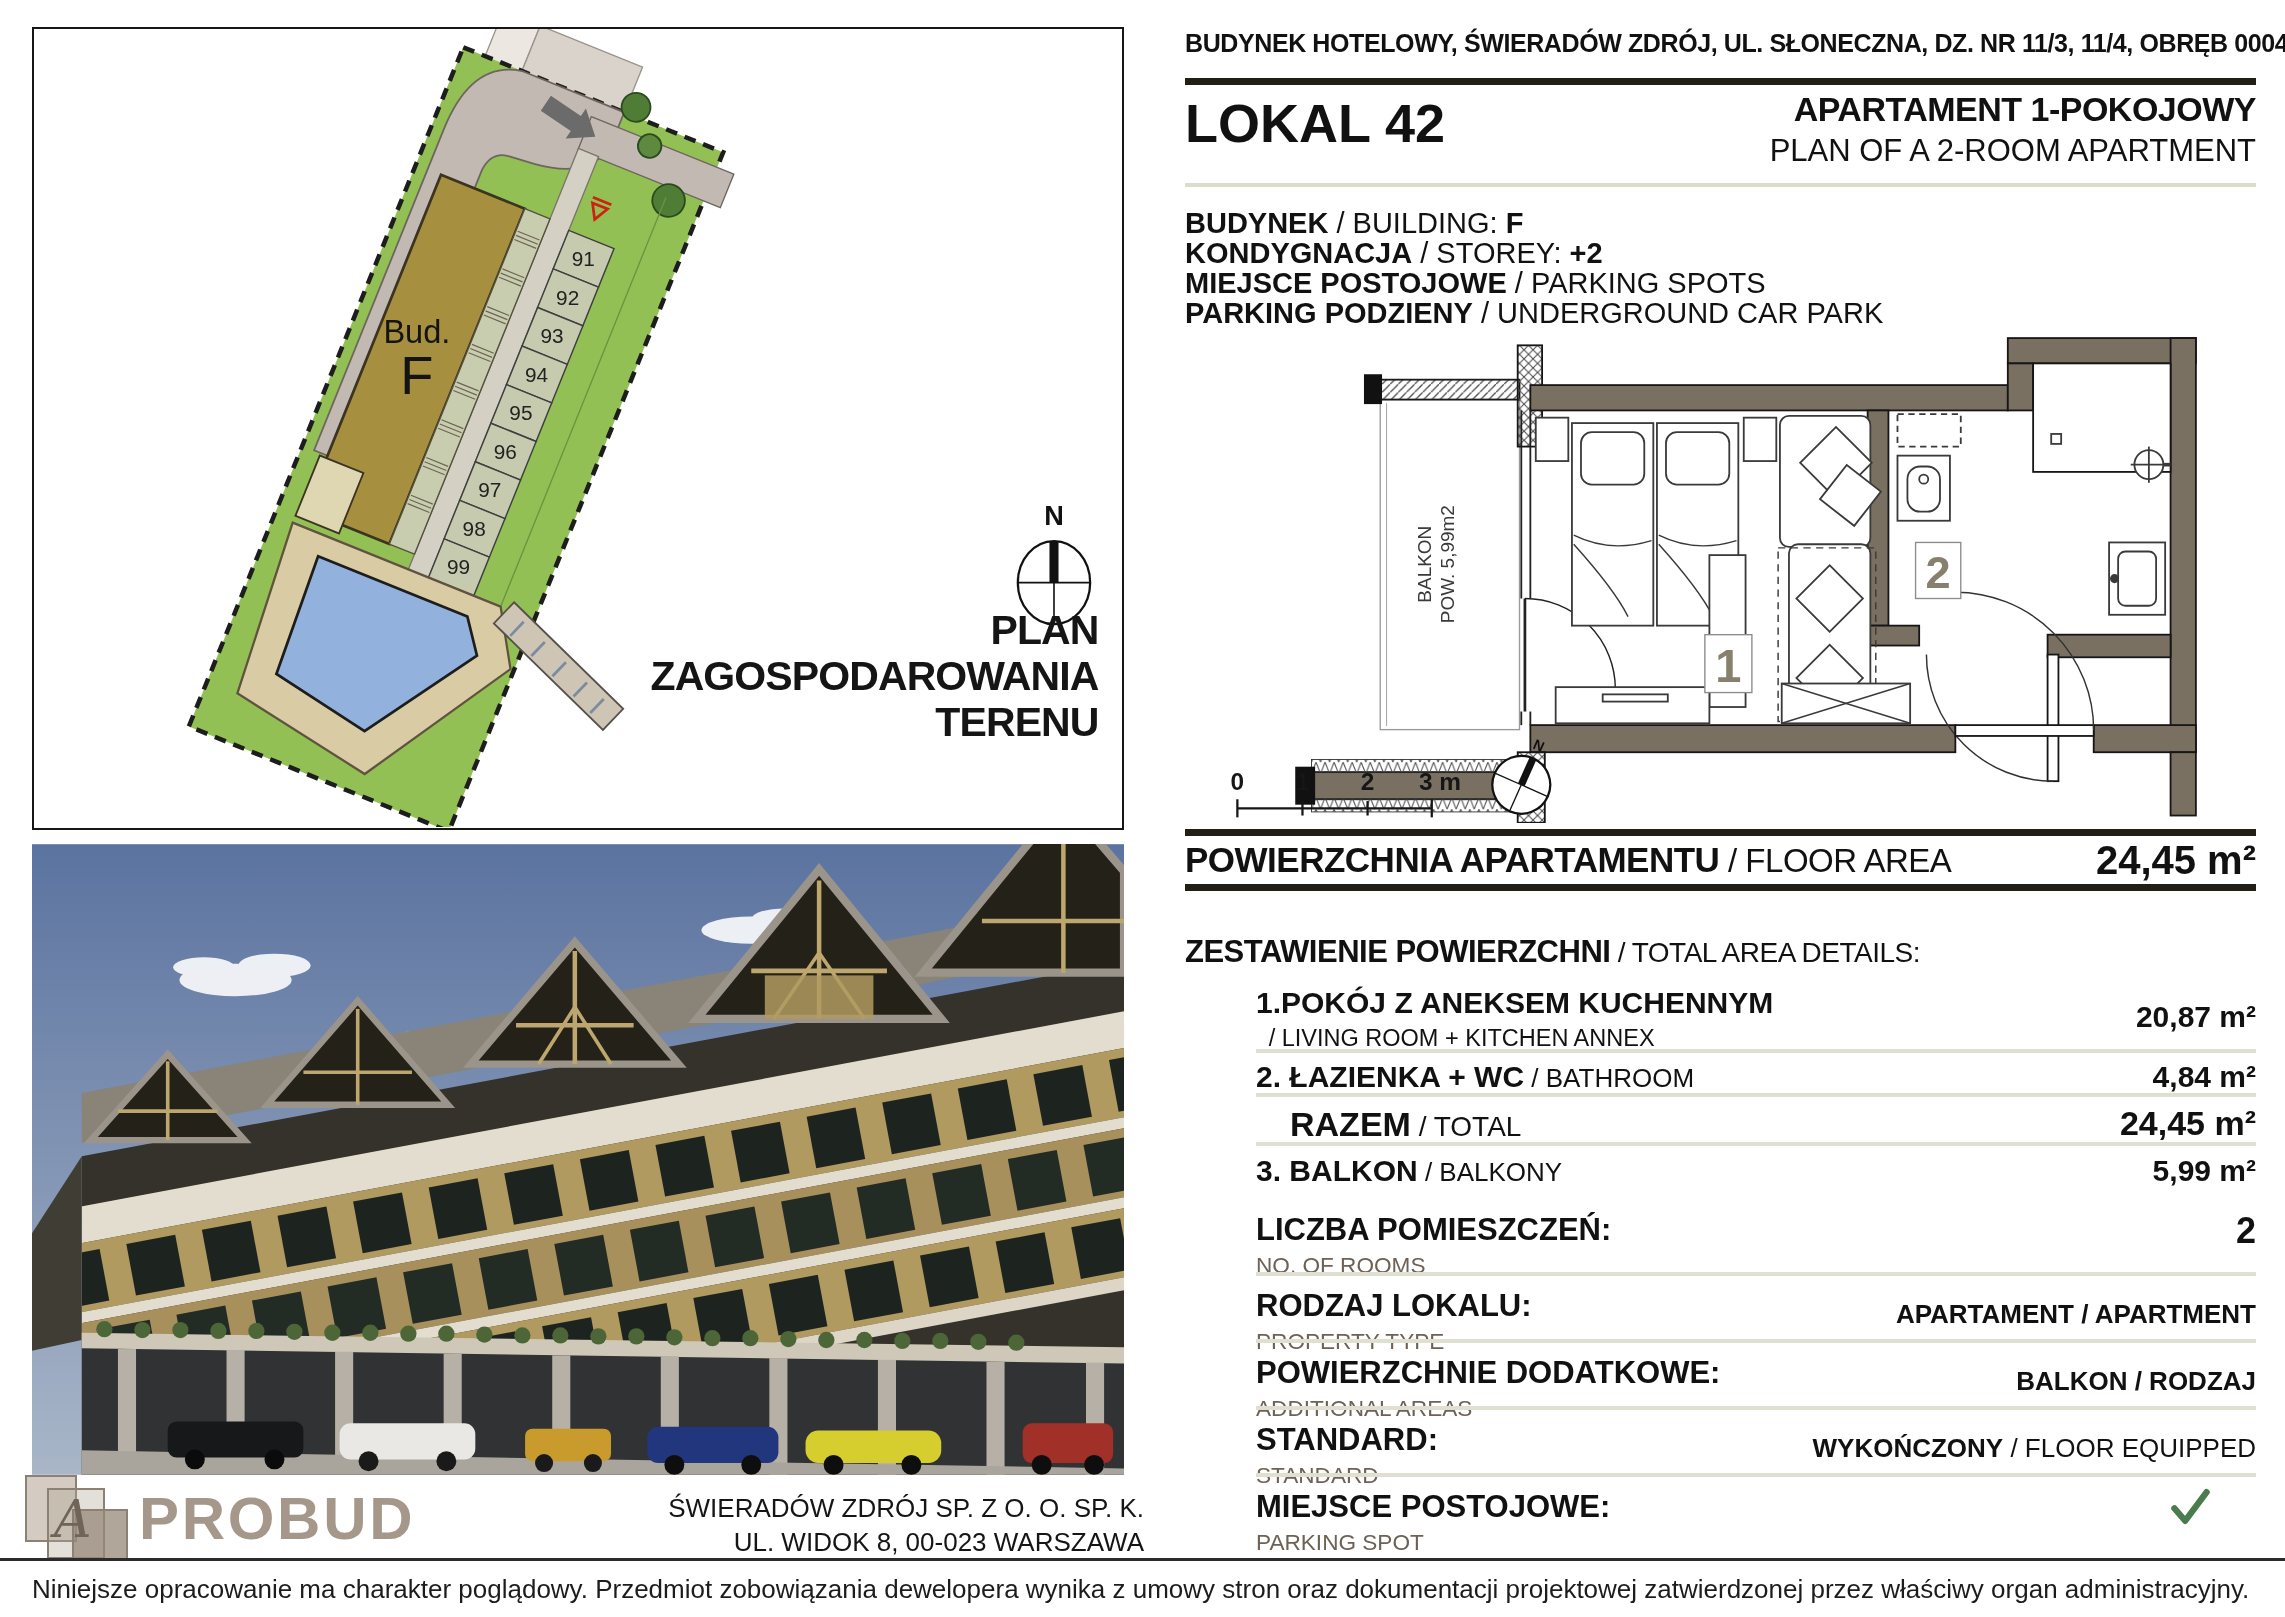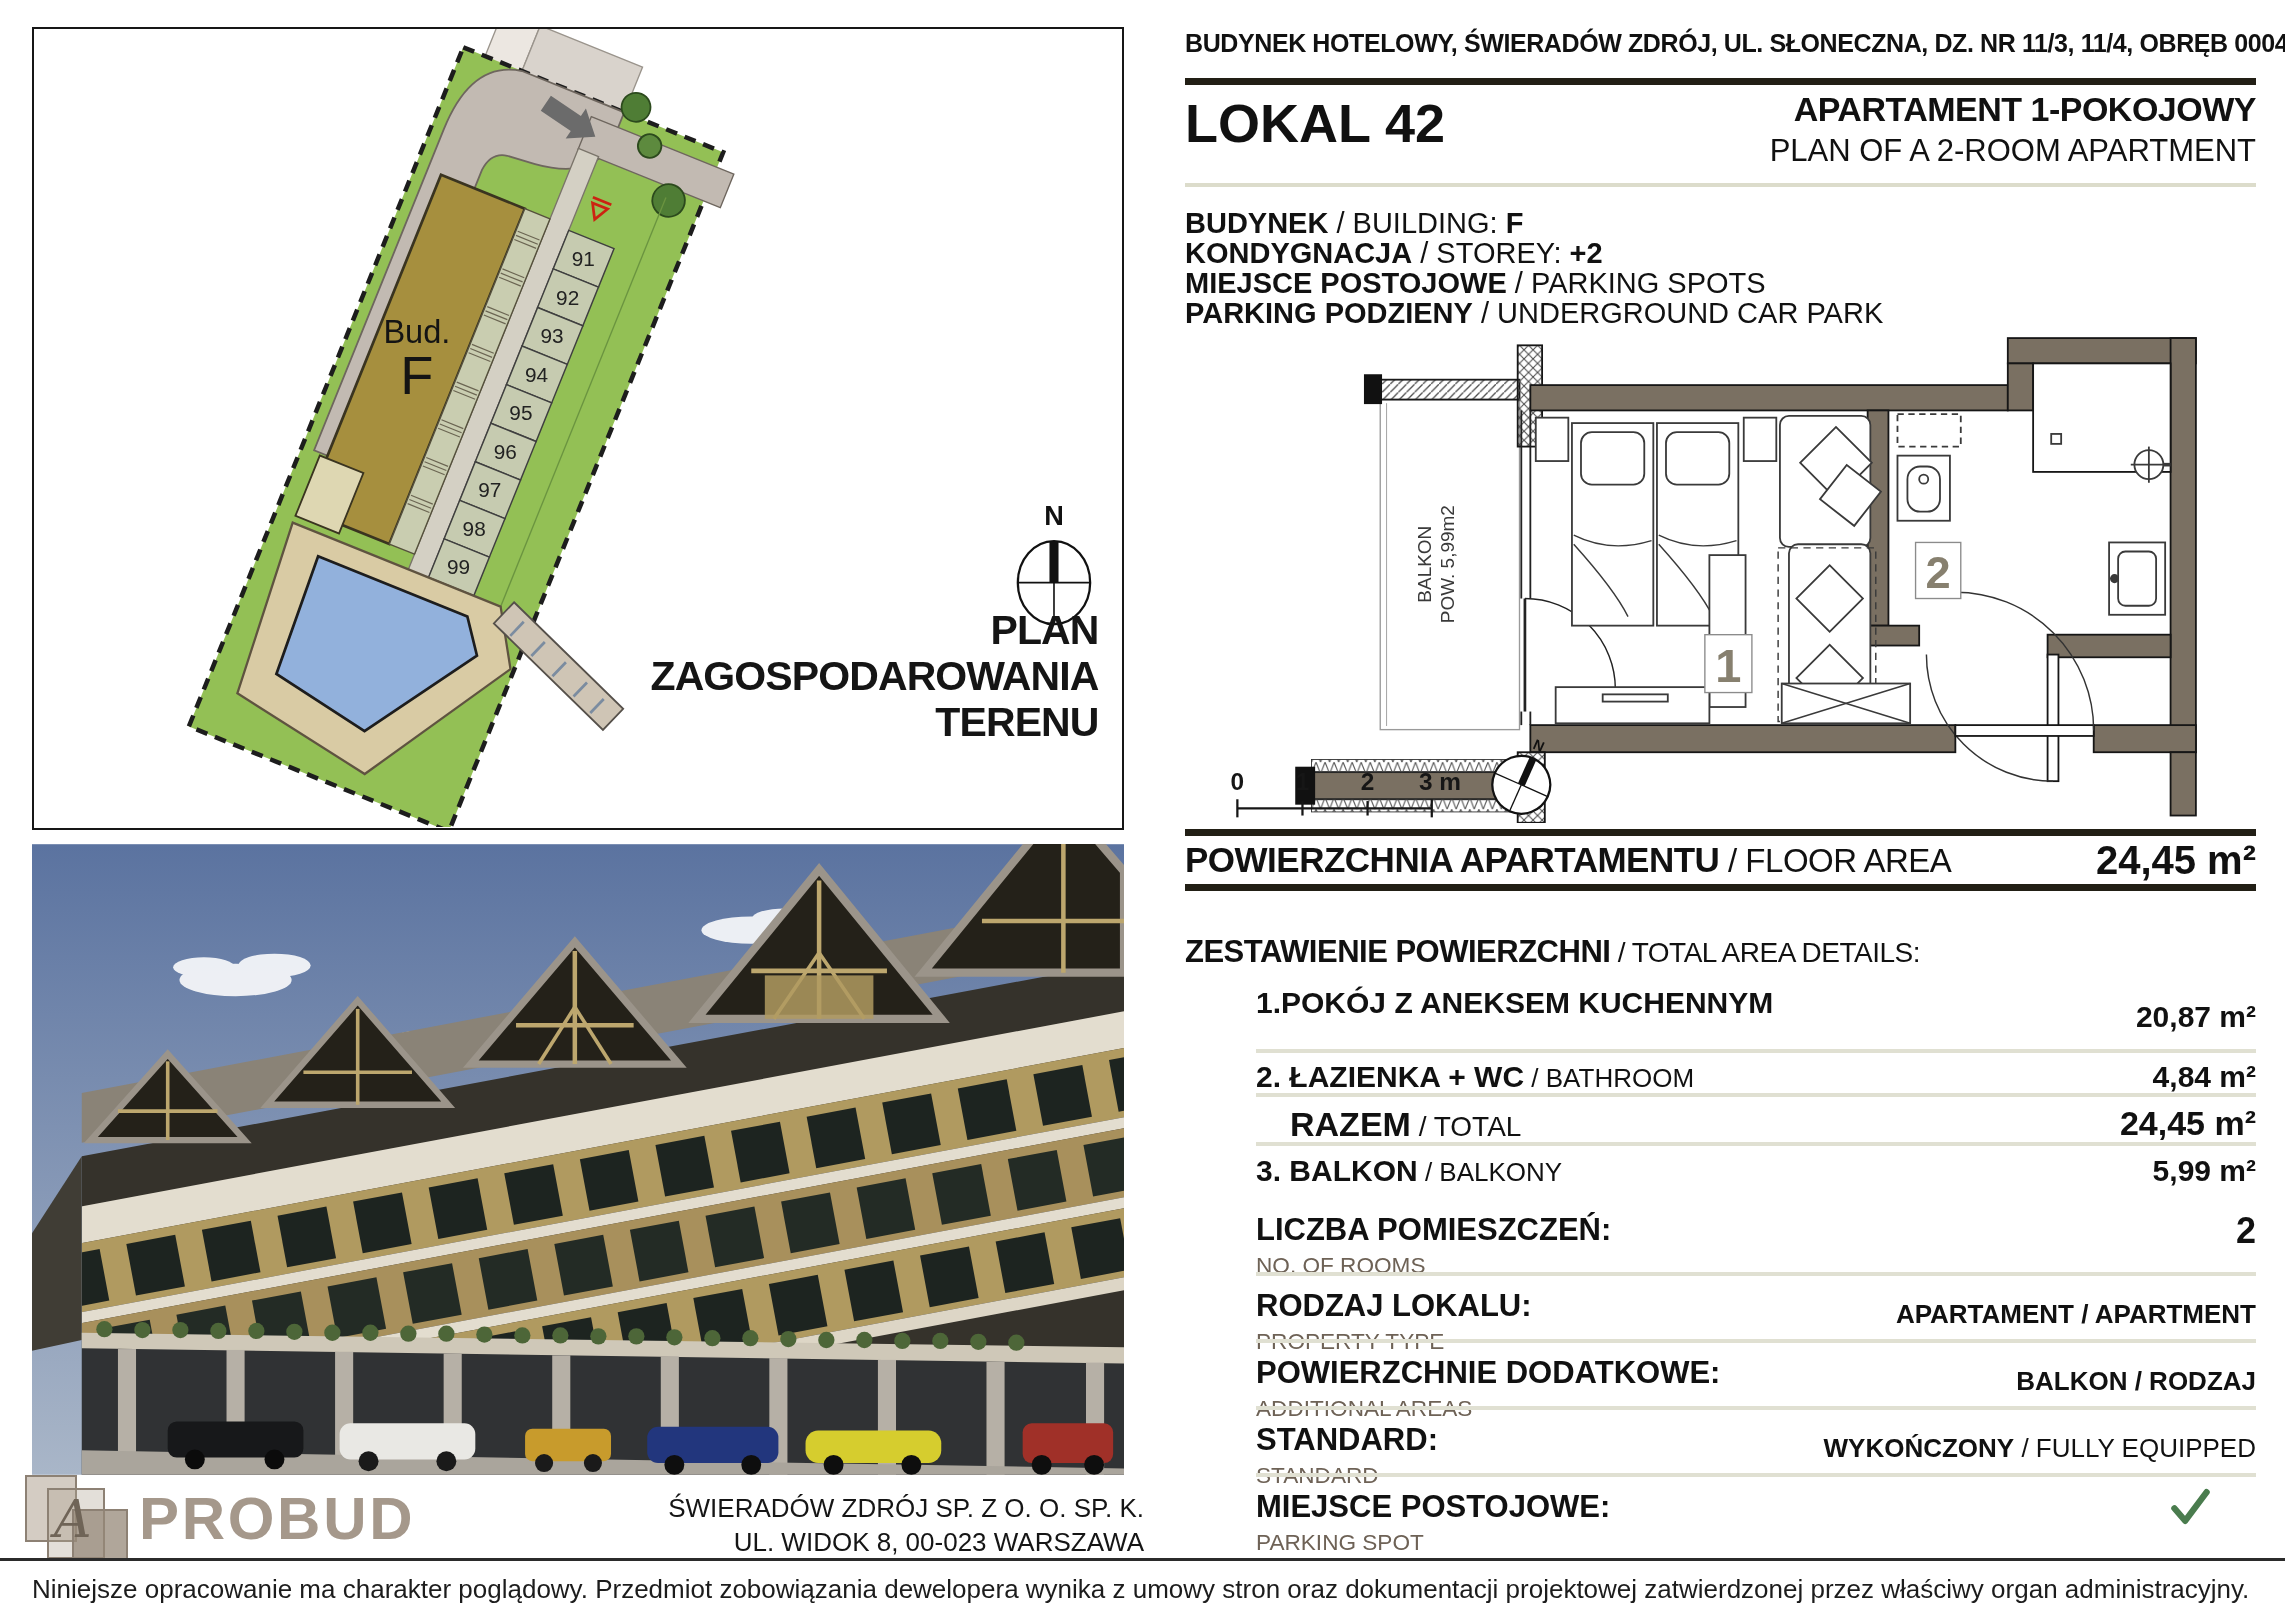--- a/index.html
+++ b/index.html
@@ -544,20 +544,21 @@
     <div class="lbl"><span>POWIERZCHNIA APARTAMENTU</span><span class="en"> / FLOOR AREA</span></div>
     <div class="val">24,45 m²</div>
   </div>
 
   <div class="rc zest">
     <span>ZESTAWIENIE POWIERZCHNI</span><span class="en"> / TOTAL AREA DETAILS:</span>
   </div>
 
   <div class="row" style="top:986px;">
     <div class="pl">1.POKÓJ Z ANEKSEM KUCHENNYM</div>
+    <div class="sub">/ LIVING ROOM + KITCHEN ANNEX</div>
   </div>
   <div class="rval" style="top:1000px;">20,87 m²</div>
   <div class="rsep" style="top:1049px;"></div>
 
   <div class="row" style="top:1060px;">
     <span class="pl">2. ŁAZIENKA + WC</span><span class="en"> / BATHROOM</span>
   </div>
   <div class="rval" style="top:1060px;">4,84 m²</div>
   <div class="rsep" style="top:1093px;"></div>
 
@@ -590,21 +591,21 @@
     <div class="plabel">POWIERZCHNIE DODATKOWE:</div>
       <div class="psub">ADDITIONAL AREAS</div>
   </div>
   <div class="pval" style="top:1366px;">BALKON / RODZAJ</div>
   <div class="rsep" style="top:1406px;"></div>
 
   <div class="row" style="top:1422px;">
     <div class="plabel">STANDARD:</div>
       <div class="psub">STANDARD</div>
   </div>
-  <div class="pval" style="top:1433px;"><span style="font-weight:bold;">WYKOŃCZONY</span><span style="font-weight:normal;"> / FULLY EQUIPPED</span></div>
+  <div class="pval" style="top:1433px;"><span style="font-weight:bold;">WYKOŃCZONY</span><span style="font-weight:normal;"> / FLOOR EQUIPPED</span></div>
   <div class="rsep" style="top:1473px;"></div>
 
   <div class="row" style="top:1489px;">
     <div class="plabel">MIEJSCE POSTOJOWE:</div>
       <div class="psub">PARKING SPOT</div>
   </div>
   <svg class="check" style="top:1485px;" viewBox="0 0 52 48">
     <polyline points="8,26 20,40 44,8" fill="none" stroke="#4a7c4e" stroke-width="7" stroke-linecap="round" stroke-linejoin="round"></polyline>
   </svg>
 

